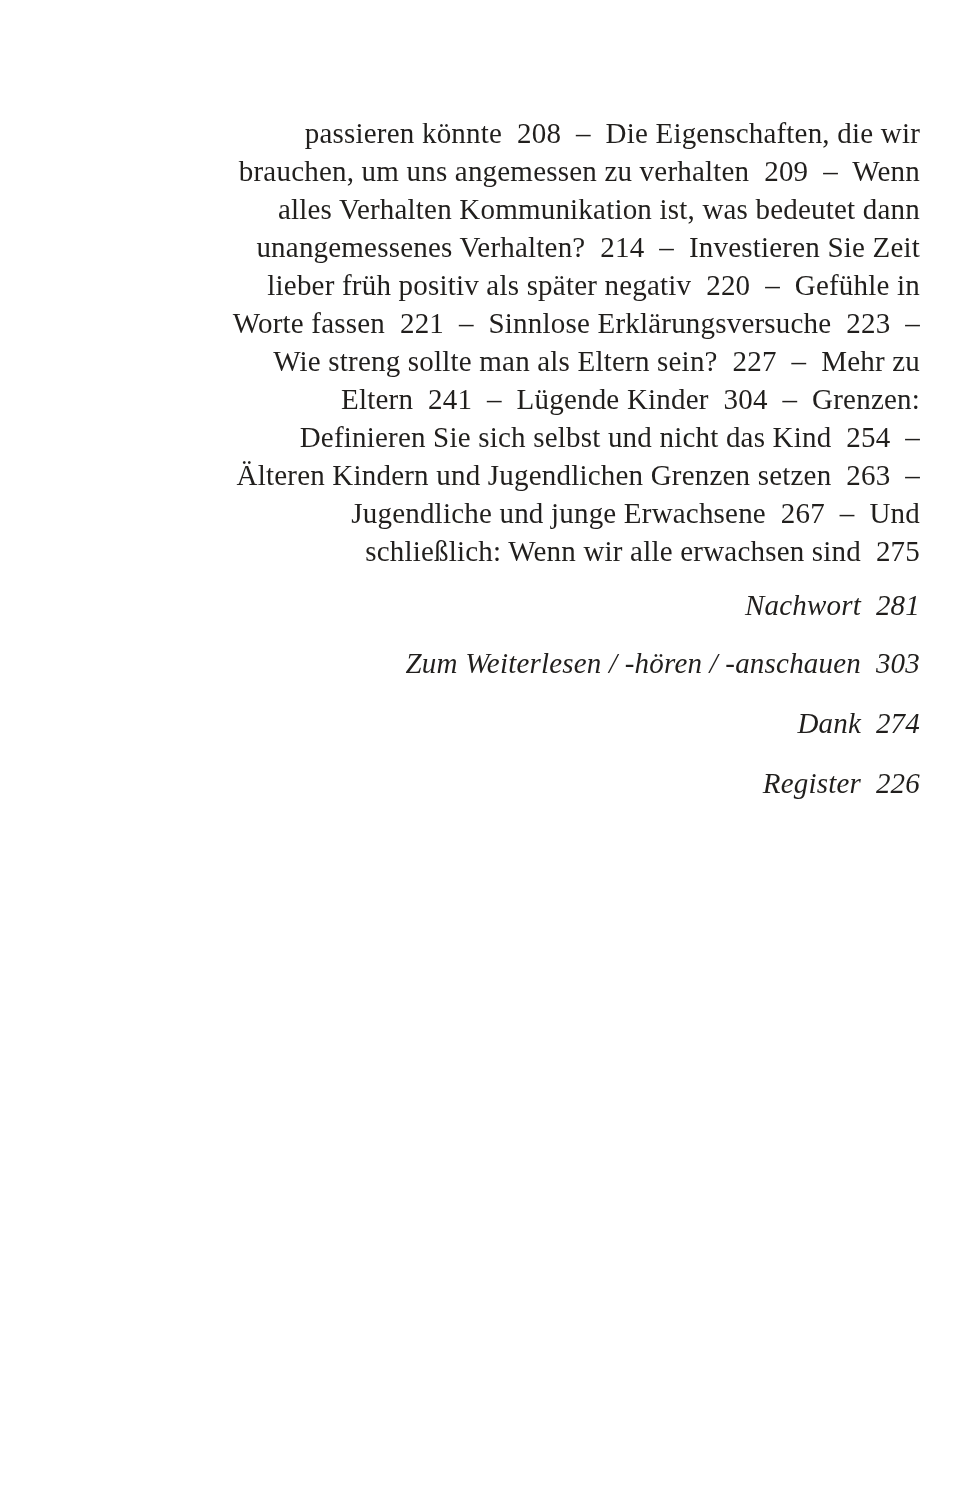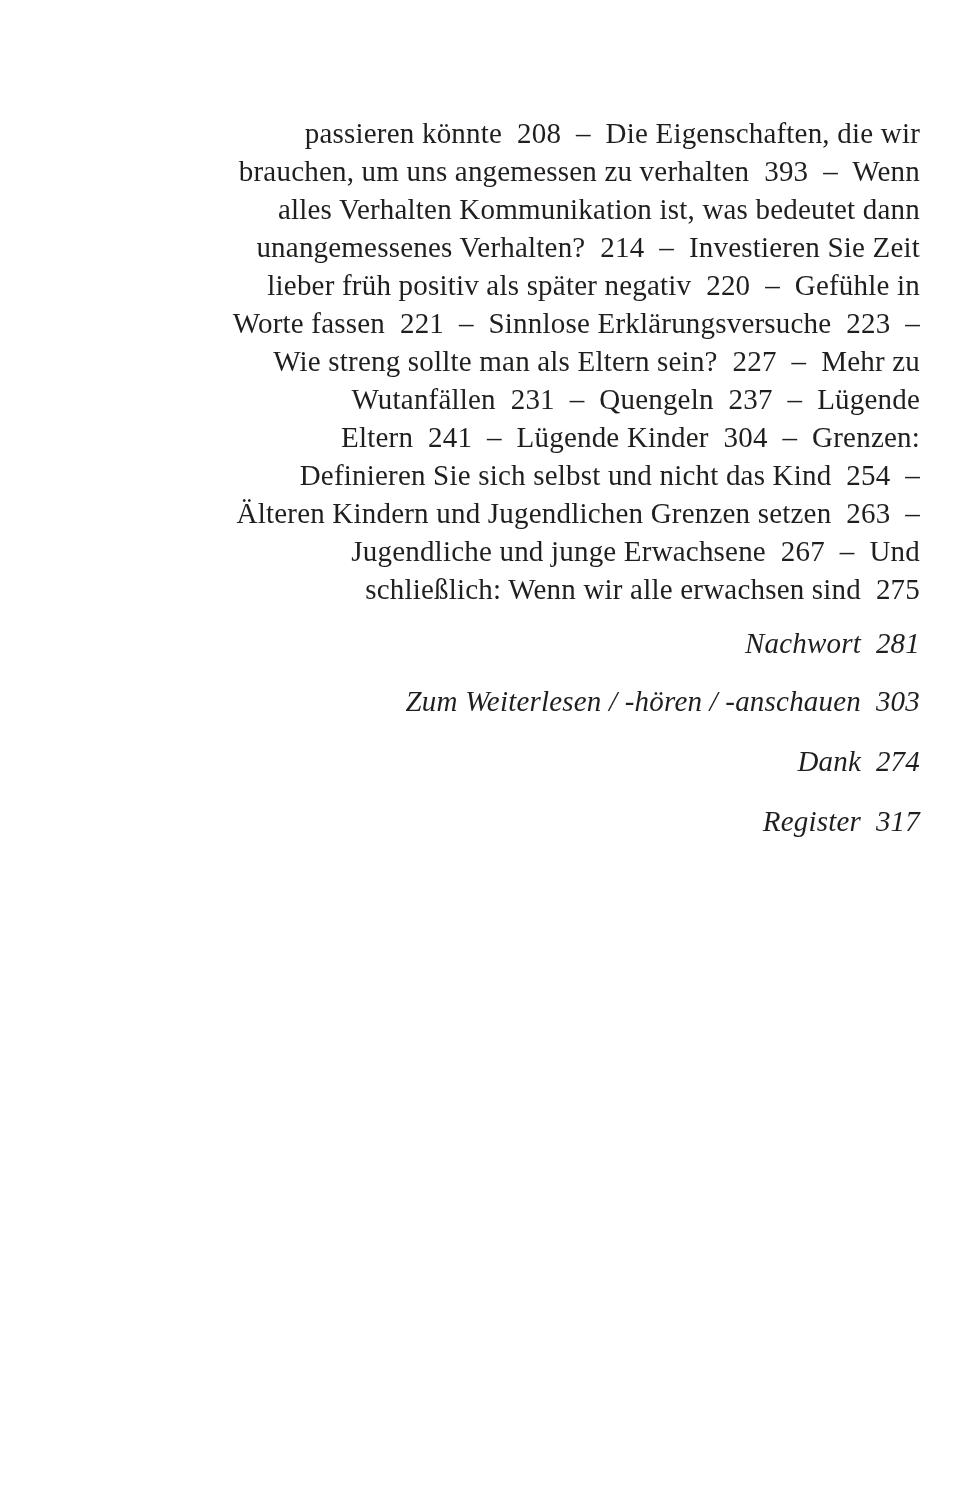--- a/index.html
+++ b/index.html
@@ -45,27 +45,26 @@
   .sec-register   { margin-top: 22px; }
 </style>
 </head>
 <body>
 
 <div class="page">
   <main class="text-block">
 
     <section class="para roman">
       <div class="line">passieren könnte  208  –  Die Eigenschaften, die wir</div>
-      <div class="line">brauchen, um uns angemessen zu verhalten  393  –  Wenn</div>
+      <div class="line">brauchen, um uns angemessen zu verhalten  209  –  Wenn</div>
       <div class="line">alles Verhalten Kommunikation ist, was bedeutet dann</div>
       <div class="line">unangemessenes Verhalten?  214  –  Investieren Sie Zeit</div>
       <div class="line">lieber früh positiv als später negativ  220  –  Gefühle in</div>
       <div class="line">Worte fassen  221  –  Sinnlose Erklärungsversuche  223  –</div>
       <div class="line">Wie streng sollte man als Eltern sein?  227  –  Mehr zu</div>
-      <div class="line">Wutanfällen  231  –  Quengeln  237  –  Lügende</div>
       <div class="line">Eltern  241  –  Lügende Kinder  304  –  Grenzen:</div>
       <div class="line">Definieren Sie sich selbst und nicht das Kind  254  –</div>
       <div class="line">Älteren Kindern und Jugendlichen Grenzen setzen  263  –</div>
       <div class="line">Jugendliche und junge Erwachsene  267  –  Und</div>
       <div class="line">schließlich: Wenn wir alle erwachsen sind  275</div>
     </section>
 
     <section class="para italic sec-nachwort">
       <div class="line">Nachwort  281</div>
     </section>
@@ -73,17 +72,17 @@
 
     <section class="para italic sec-weiterlesen">
       <div class="line">Zum Weiterlesen / -hören / -anschauen  303</div>
     </section>
 
     <section class="para italic sec-dank">
       <div class="line">Dank  274</div>
     </section>
 
     <section class="para italic sec-register">
-      <div class="line">Register  317</div>
+      <div class="line">Register  226</div>
     </section>
 
   </main>
 </div>
 
 </body></html>

